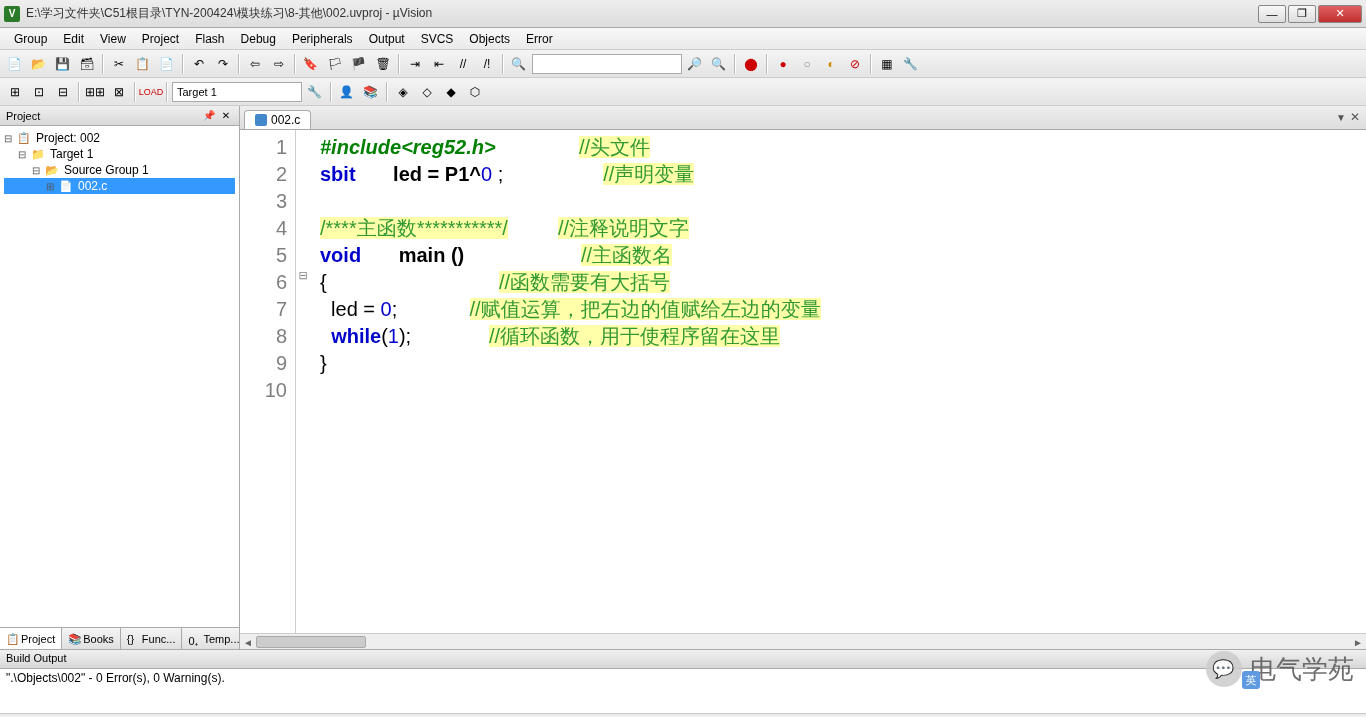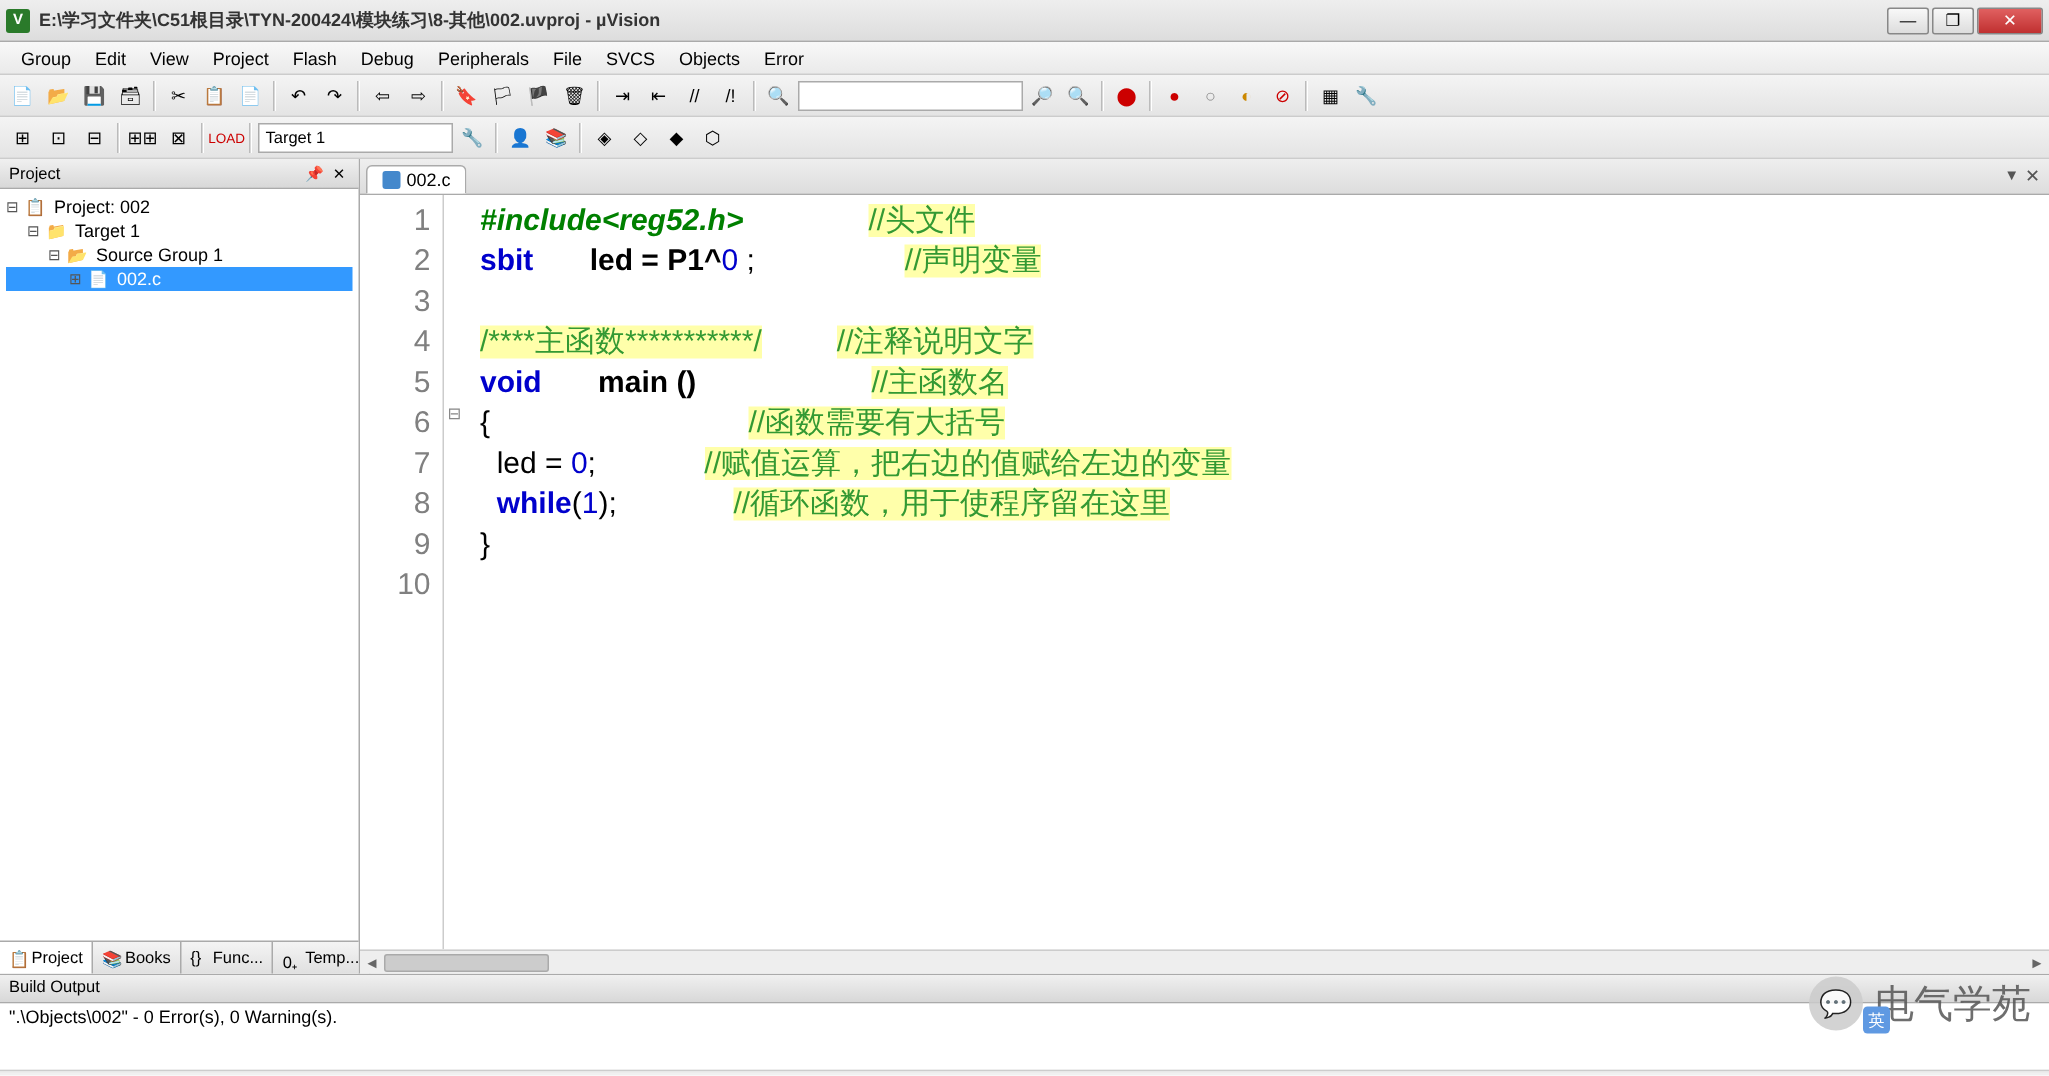--- a/index.html
+++ b/index.html
@@ -1,20 +1,20 @@
 <!DOCTYPE html>
 <html><head>
 <meta charset="utf-8">
 <style>
 * { margin: 0; padding: 0; box-sizing: border-box; font-family: "Segoe UI", Tahoma, sans-serif; }
 body { width: 1366px; height: 717px; background: #f0f0f0; overflow: hidden; position: relative; }
 
 .titlebar { height: 28px; background: linear-gradient(#eee,#ddd); display: flex; align-items: center; padding: 0 4px; border-bottom: 1px solid #aaa; }
 .titlebar .app-icon { width: 16px; height: 16px; background: #2a7a2a; color: #fff; font-size: 10px; display: flex; align-items: center; justify-content: center; margin-right: 6px; border-radius: 2px; font-weight: bold; }
-.titlebar .title { flex: 1; font-size: 12px; color: #333; font-weight: bold; }
+.titlebar .title { flex: 1; font-size: 12px; color: #333; }
 .titlebar .win-btns { display: flex; }
 .titlebar .win-btn { width: 28px; height: 18px; margin-left: 2px; display: flex; align-items: center; justify-content: center; font-size: 11px; border: 1px solid #888; background: linear-gradient(#f8f8f8,#ddd); border-radius: 2px; }
 .titlebar .win-btn.close { background: linear-gradient(#e06060,#c03030); color: #fff; width: 44px; }
 
 .menubar { height: 22px; background: linear-gradient(#f8f8f8,#eaeaea); display: flex; align-items: center; padding: 0 6px; border-bottom: 1px solid #ccc; font-size: 12px; }
 .menubar .menu-item { padding: 2px 8px; cursor: pointer; }
 
 .toolbar { height: 28px; background: linear-gradient(#f4f4f4,#e4e4e4); display: flex; align-items: center; padding: 0 4px; border-bottom: 1px solid #ccc; gap: 2px; }
 .toolbar .tb-btn { width: 22px; height: 22px; display: flex; align-items: center; justify-content: center; border-radius: 2px; font-size: 12px; cursor: pointer; }
 .toolbar .sep { width: 2px; height: 20px; border-left: 1px solid #bbb; border-right: 1px solid #fff; margin: 0 2px; }
@@ -89,21 +89,21 @@
 </div>
 
 <div class="menubar" id="menubar">
     <div class="menu-item">Group</div>
     <div class="menu-item">Edit</div>
     <div class="menu-item">View</div>
     <div class="menu-item">Project</div>
     <div class="menu-item">Flash</div>
     <div class="menu-item">Debug</div>
     <div class="menu-item">Peripherals</div>
-    <div class="menu-item">File</div>
+    <div class="menu-item">Output</div>
     <div class="menu-item">SVCS</div>
     <div class="menu-item">Objects</div>
     <div class="menu-item">Error</div>
   </div>
 
 <div class="toolbar">
   <div class="tb-btn">📄</div>
   <div class="tb-btn">📂</div>
   <div class="tb-btn">💾</div>
   <div class="tb-btn">🗃</div>

